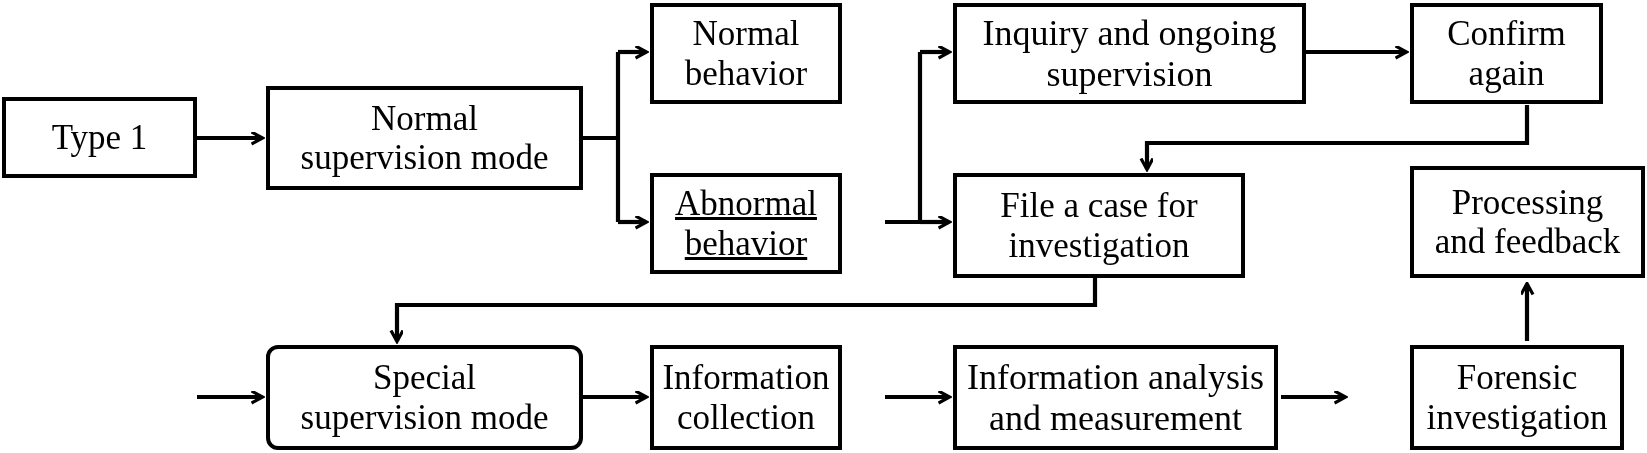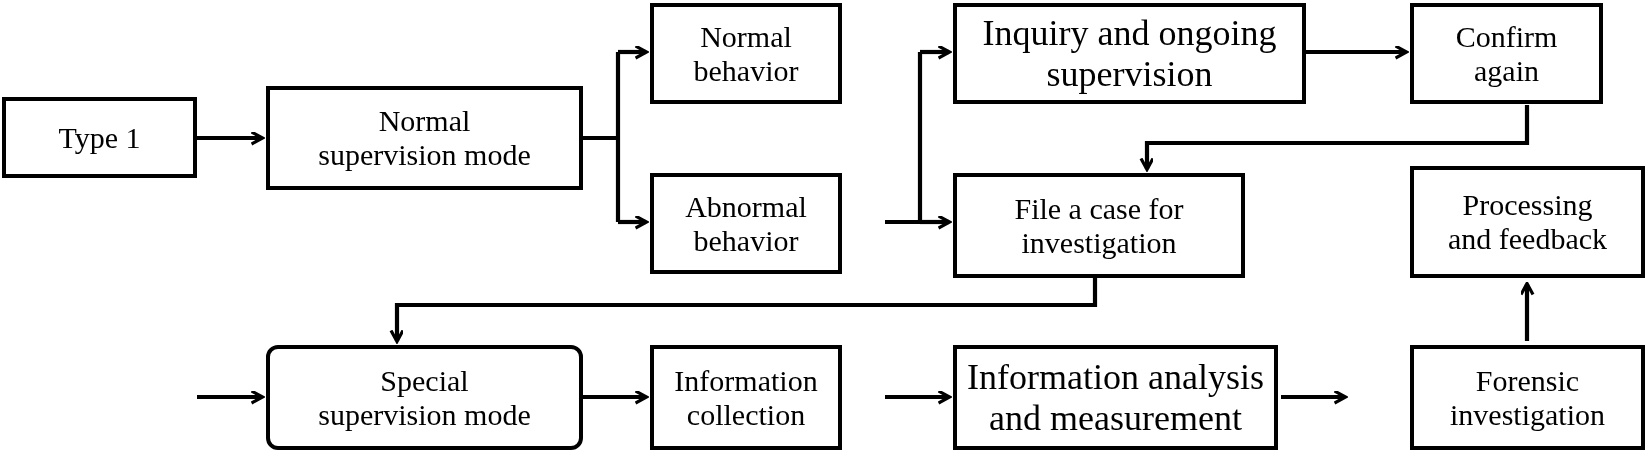--- a/index.html
+++ b/index.html
@@ -35,21 +35,21 @@
     color: #000000;
     line-height: 1.12;
     padding: 0 6px;
     z-index: 3;
   }
   .node .node-label {
     display: block;
     width: 100%;
     white-space: pre-line;
   }
-  .fs-lg { font-size: 30px; }
+  .fs-lg { font-size: 35px; }
   .fs-md { font-size: 36px; }
 </style>
 </head>
 <body>
 
 <div id="canvas">
 
   <svg id="flow-svg" viewBox="0 0 1647 453" preserveAspectRatio="none" aria-hidden="true">
     <defs>
       <marker id="arrow" markerWidth="14" markerHeight="14" refX="11.5" refY="6" orient="auto" markerUnits="userSpaceOnUse">
@@ -95,21 +95,21 @@
   <div class="node fs-lg" style="left:266px; top:86px; width:317px; height:104px;">
     <span class="node-label">Normal
 supervision mode</span>
   </div>
 
   <div class="node fs-lg" style="left:650px; top:3px; width:192px; height:101px;">
     <span class="node-label">Normal
 behavior</span>
   </div>
 
-  <div class="node fs-lg" style="left:650px; top:173px; width:192px; height:101px;">
+  <div class="node fs-lg" style="left:650px; top:173px; width:192px; height:101px;text-decoration:underline;">
     <span class="node-label">Abnormal
 behavior</span>
   </div>
 
   <div class="node fs-md" style="left:953px; top:3px; width:353px; height:101px;">
     <span class="node-label">Inquiry and ongoing
 supervision</span>
   </div>
 
   <div class="node fs-lg" style="left:1410px; top:3px; width:193px; height:101px;">
@@ -136,18 +136,18 @@
   <div class="node fs-lg" style="left:650px; top:345px; width:192px; height:105px;">
     <span class="node-label">Information
 collection</span>
   </div>
 
   <div class="node fs-md" style="left:953px; top:345px; width:325px; height:105px;">
     <span class="node-label">Information analysis
 and measurement</span>
   </div>
 
-  <div class="node fs-lg" style="left:1410px; top:345px; width:235px; height:105px;">
+  <div class="node fs-lg" style="left:1410px; top:345px; width:214px; height:105px;">
     <span class="node-label">Forensic
 investigation</span>
   </div>
 
 </div>
 
 </body></html>

